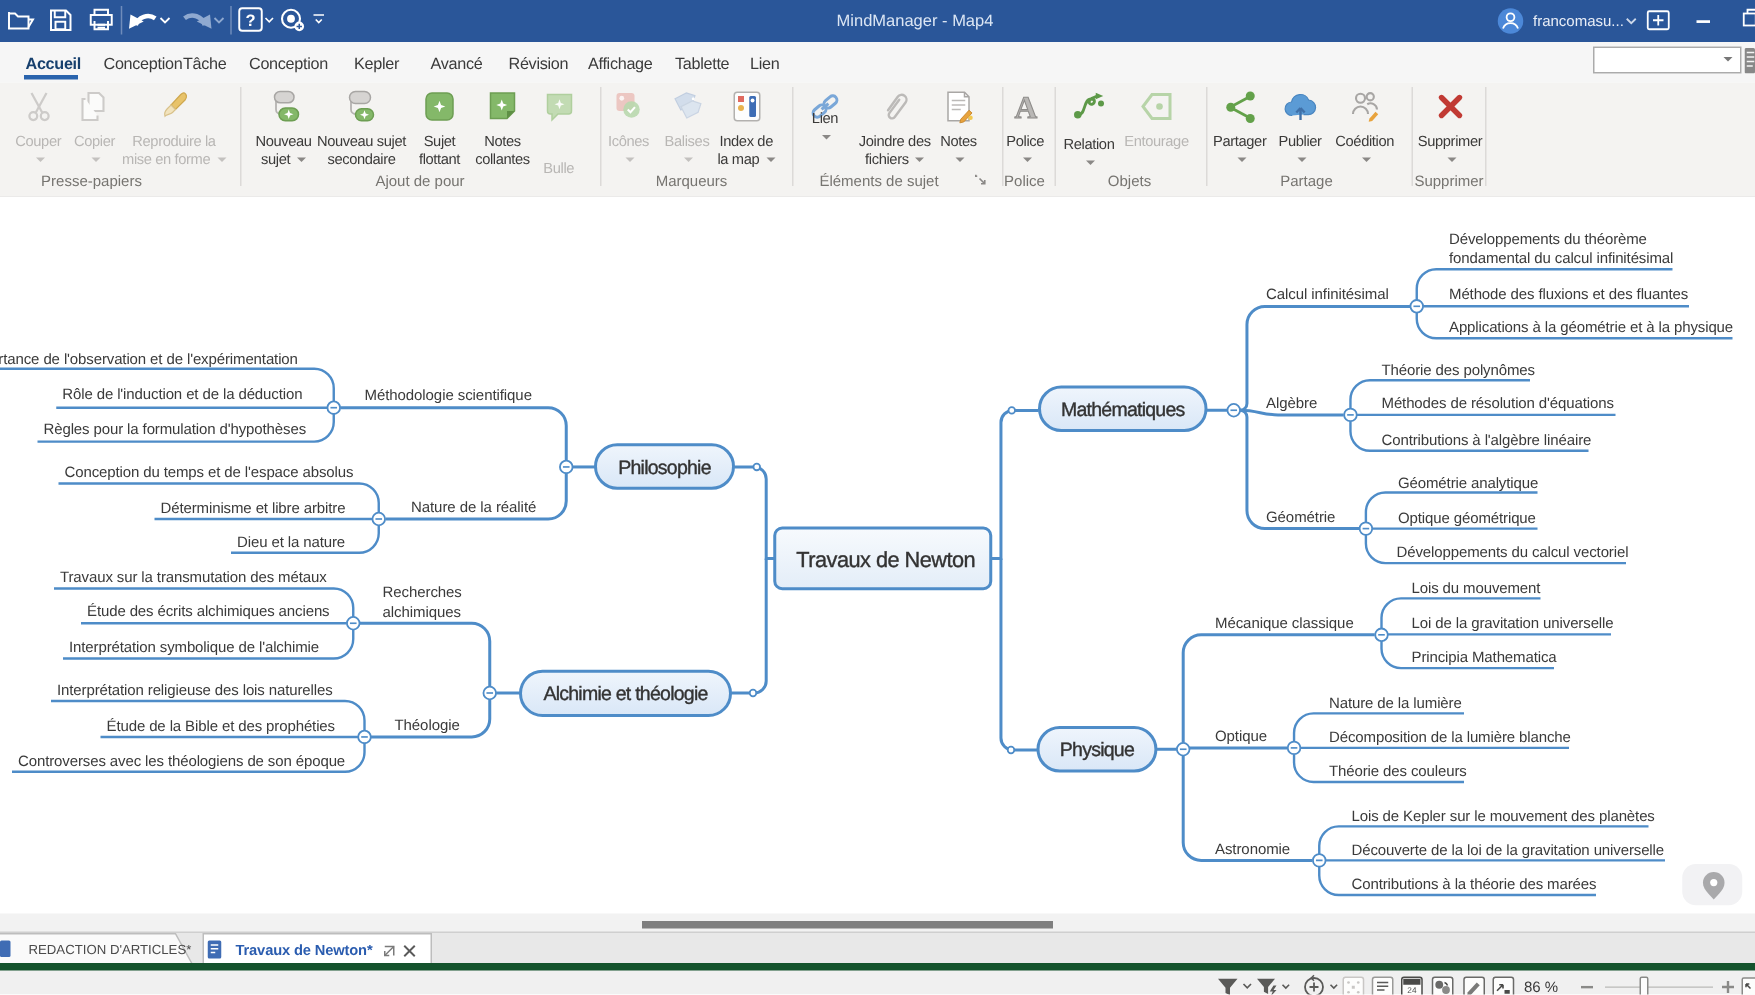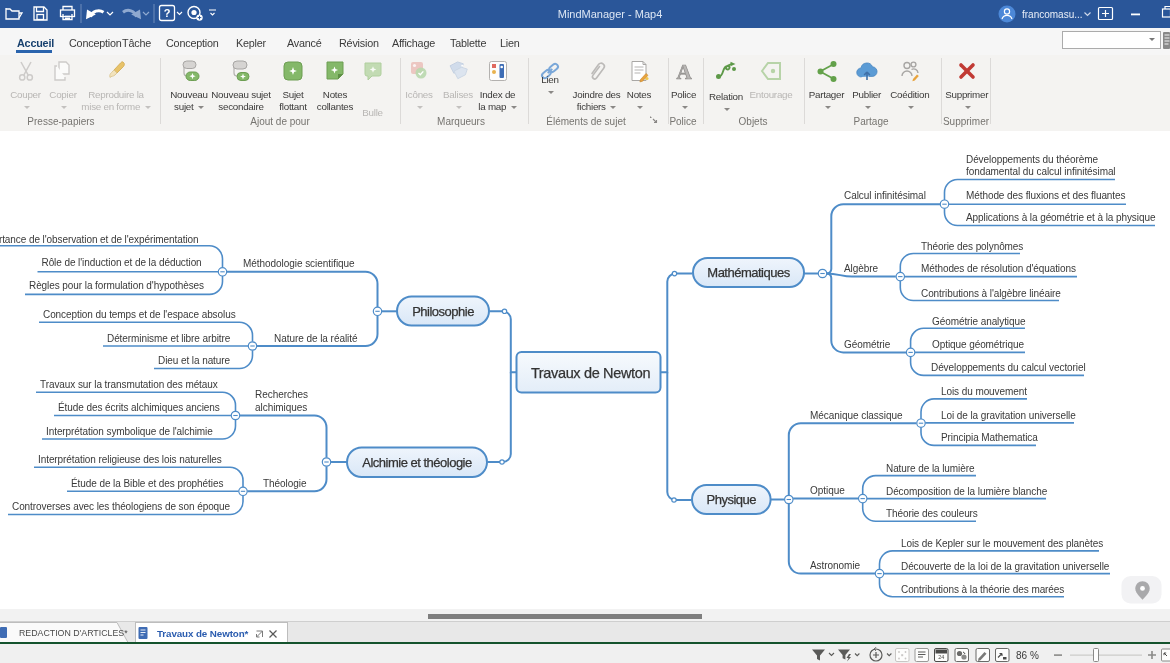--- a/index.html
+++ b/index.html
@@ -26,21 +26,21 @@
   .chev{display:inline-block;width:0;height:0;border-left:3px solid transparent;
         border-right:3px solid transparent;border-top:3.5px solid #8a8886;
         vertical-align:1px;margin-left:2px;}
   .dis .chev{border-top-color:#c3c1bf;}
   
   #canvas{left:0;top:131px;width:1170px;height:478px;background:#ffffff;}
   
   #hscroll{left:0;top:609px;width:1170px;height:12px;background:#f2f2f2;}
   #hthumb{left:428px;top:5px;width:274px;height:5px;background:#7f7f7f;}
   #doctabs{left:0;top:621px;width:1170px;height:21px;background:#e8e8e8;border-top:1px solid #cfcfcf;}
-  #statusbar{left:0;top:642px;width:1170px;height:21px;background:#f0f0f0;border-top:2px solid #14532d;box-sizing:border-box;}
+  #statusbar{left:0;top:642px;width:1170px;height:21px;background:#f0f0f0;border-top:5px solid #14532d;box-sizing:border-box;}
 </style>
 </head>
 <body>
   <div id="titlebar" class="abs">
     <div id="titletext" class="abs">MindManager - Map4</div>
     <svg class="abs" style="left:0;top:0" width="1170" height="28" viewBox="0 0 1170 28">
       <g stroke="#ffffff" stroke-width="1.3" fill="none">
         <path d="M6,8 v11 h13 v-8 h-7 l-2,-2 h-4 z"></path>
         <path d="M19,13 h3 l-3,5"></path>
       </g>

